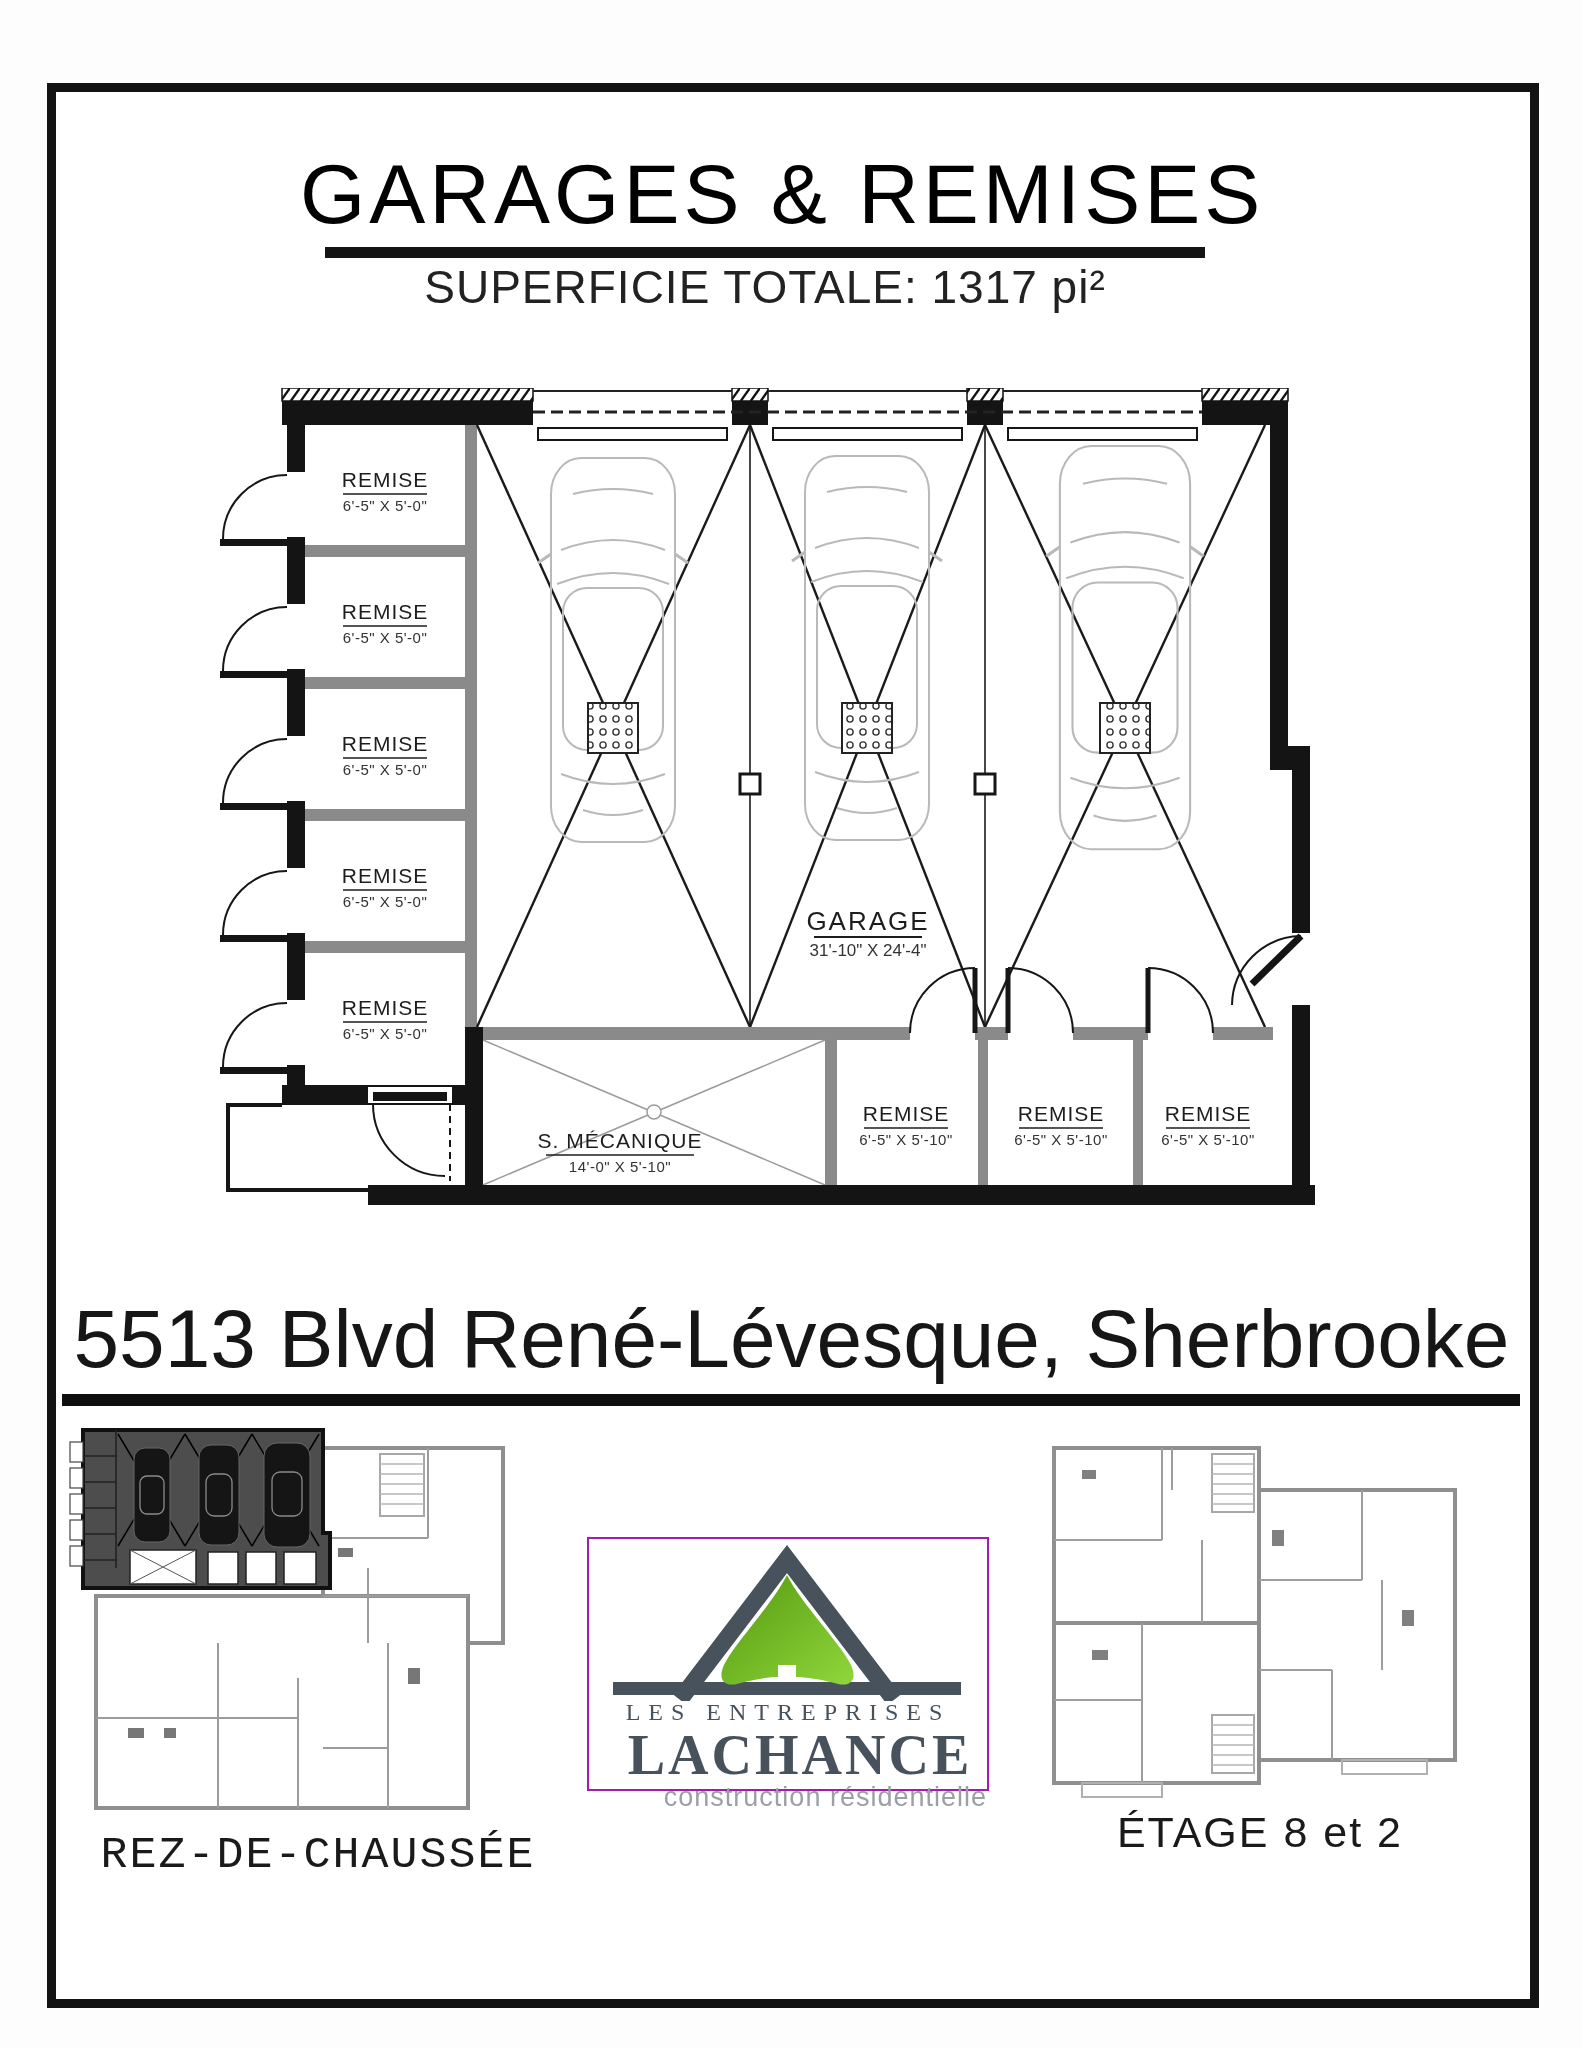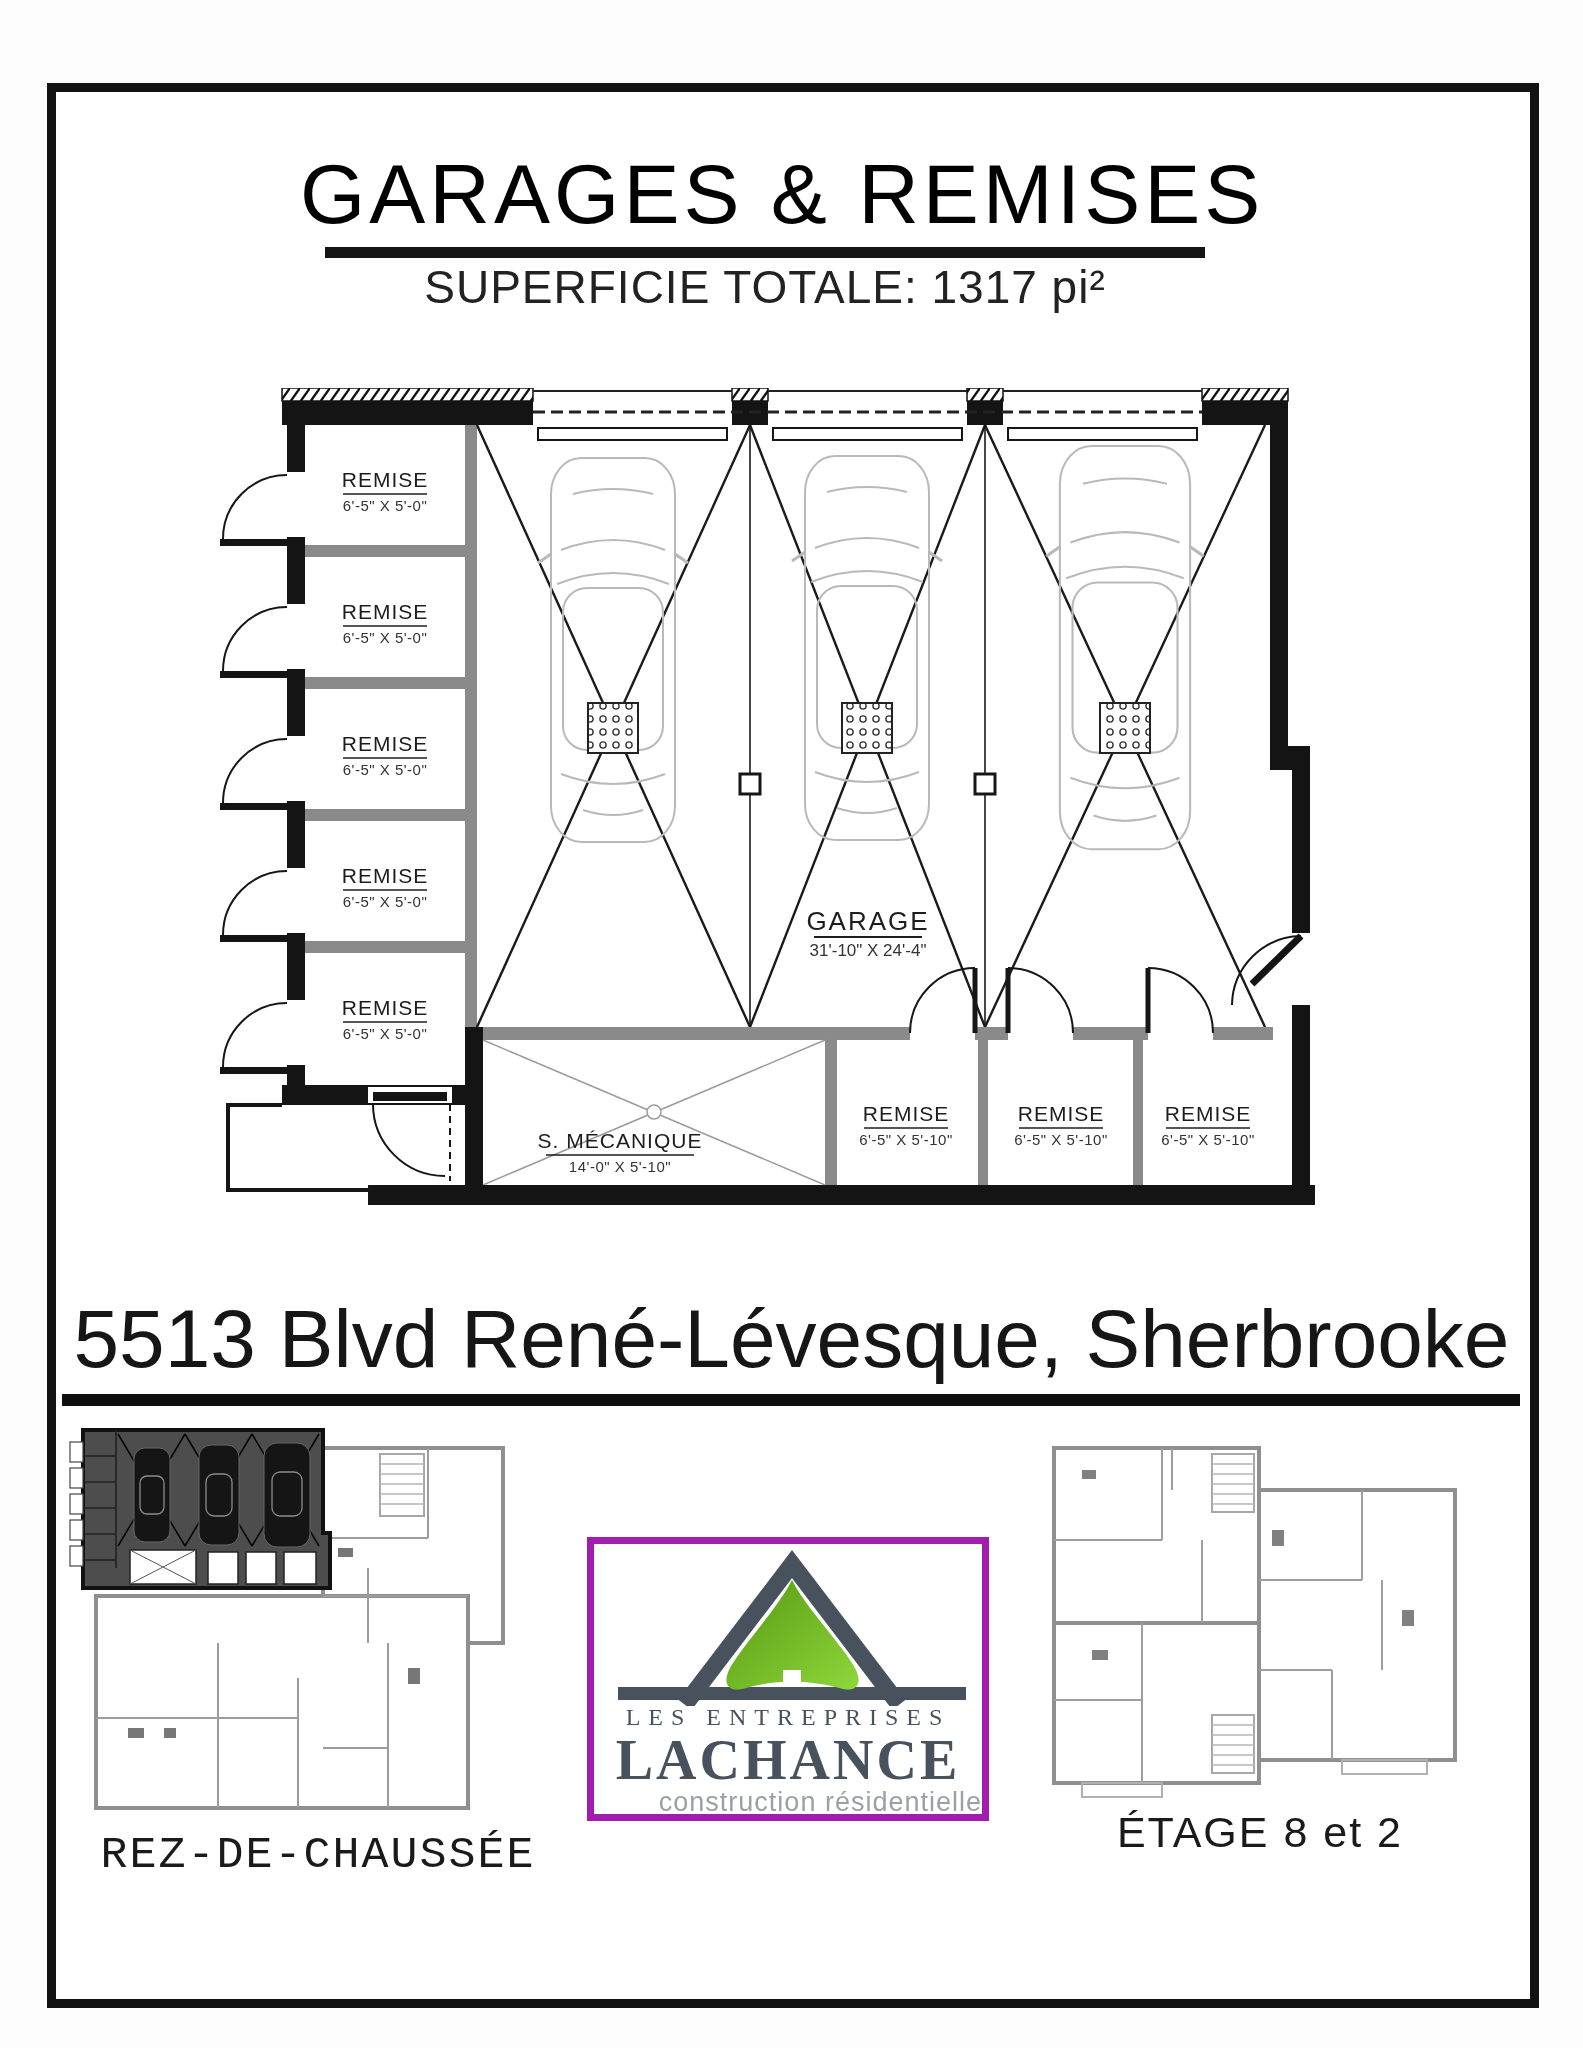--- a/index.html
+++ b/index.html
@@ -10,23 +10,23 @@
   .abs{position:absolute;}
   .frame{left:47px;top:83px;width:1492px;height:1925px;border:9px solid #131313;box-sizing:border-box;background:#fff;}
   .title{left:300px;top:146px;width:920px;text-align:center;font-size:84px;font-weight:400;letter-spacing:4px;white-space:nowrap;color:#000000;}
   .title-rule{left:325px;top:247px;width:880px;height:11px;background:#141414;}
   .subtitle{left:365px;top:260px;width:800px;text-align:center;font-size:46px;letter-spacing:1px;white-space:nowrap;color:#222;}
   .address{left:60px;top:1292px;width:1463px;text-align:center;font-size:82px;letter-spacing:0;white-space:nowrap;color:#161616;}
   .address-rule{left:62px;top:1394px;width:1458px;height:12px;background:#0f0f0f;}
   .plan-label{font-size:45px;letter-spacing:2px;color:#1a1a1a;text-align:center;white-space:nowrap;}
   .label-left{left:98px;top:1830px;width:440px;font-family:Liberation Mono, monospace;}
   .label-right{left:1040px;top:1808px;width:440px;font-size:43px;}
-  .logo-box{left:587px;top:1537px;width:402px;height:284px;border:7px solid #a21caf;background:#fff;box-sizing:border-box;}
+  .logo-box{left:587px;top:1537px;width:402px;height:254px;border:2px solid #a21caf;background:#fff;box-sizing:border-box;}
   .logo-line1{left:0;top:160px;width:100%;text-align:center;font-family:"Liberation Serif",serif;font-size:24px;letter-spacing:8px;color:#47525d;white-space:nowrap;}
-  .logo-line2{left:0;top:184px;width:100%;text-align:center;font-family:"Liberation Serif",serif;font-weight:bold;font-size:56px;letter-spacing:3px;color:#47525d;white-space:nowrap;}
+  .logo-line2{left:0;top:184px;width:100%;text-align:center;font-family:"Liberation Serif",serif;font-weight:bold;font-size:56px;letter-spacing:3px;color:#47525d;white-space:nowrap;padding-left:12px;}
   .logo-line3{left:0;top:243px;width:100%;text-align:right;font-size:27px;color:#9aa0a4;letter-spacing:1px;white-space:nowrap;}
   svg text{font-family:"Liberation Sans",sans-serif;fill:#1d1d1d;}
   .room-name{font-size:21px;letter-spacing:1px;}
   .room-dims{font-size:15px;letter-spacing:0.5px;fill:#333;}
   .garage-name{font-size:26px;letter-spacing:2px;}
   .garage-dims{font-size:17px;fill:#333;}
 </style>
 </head>
 <body>
 

